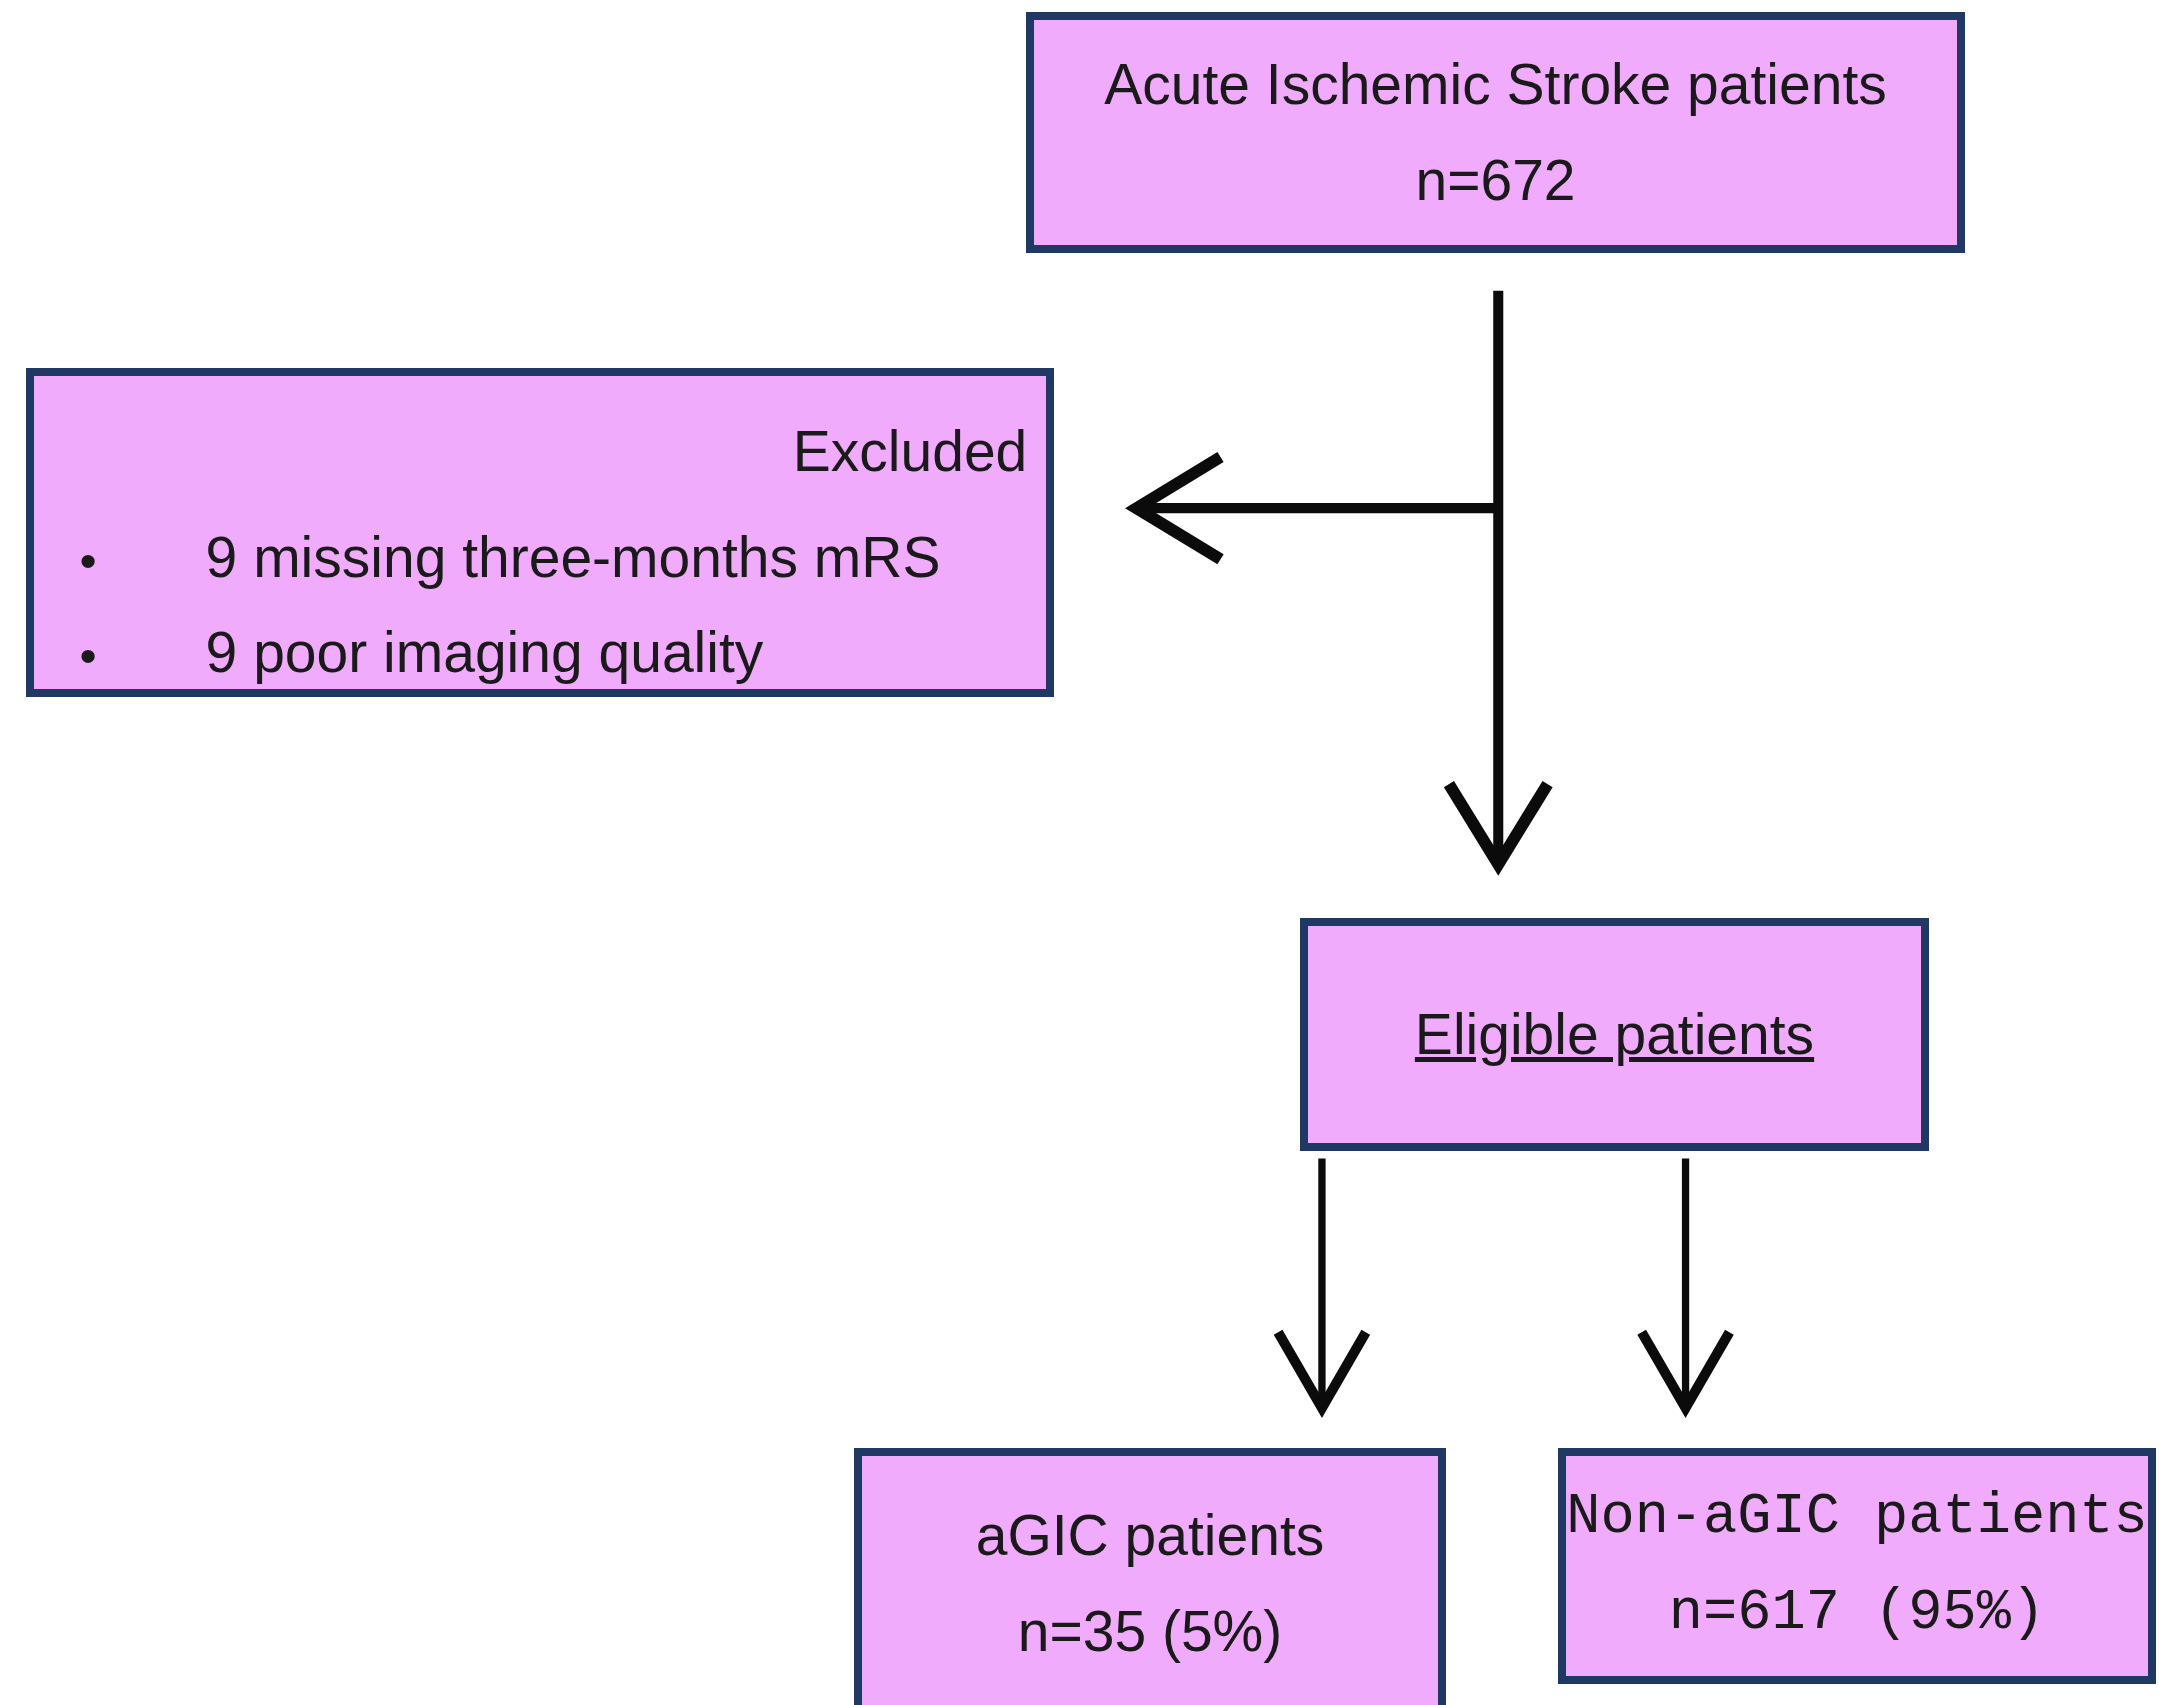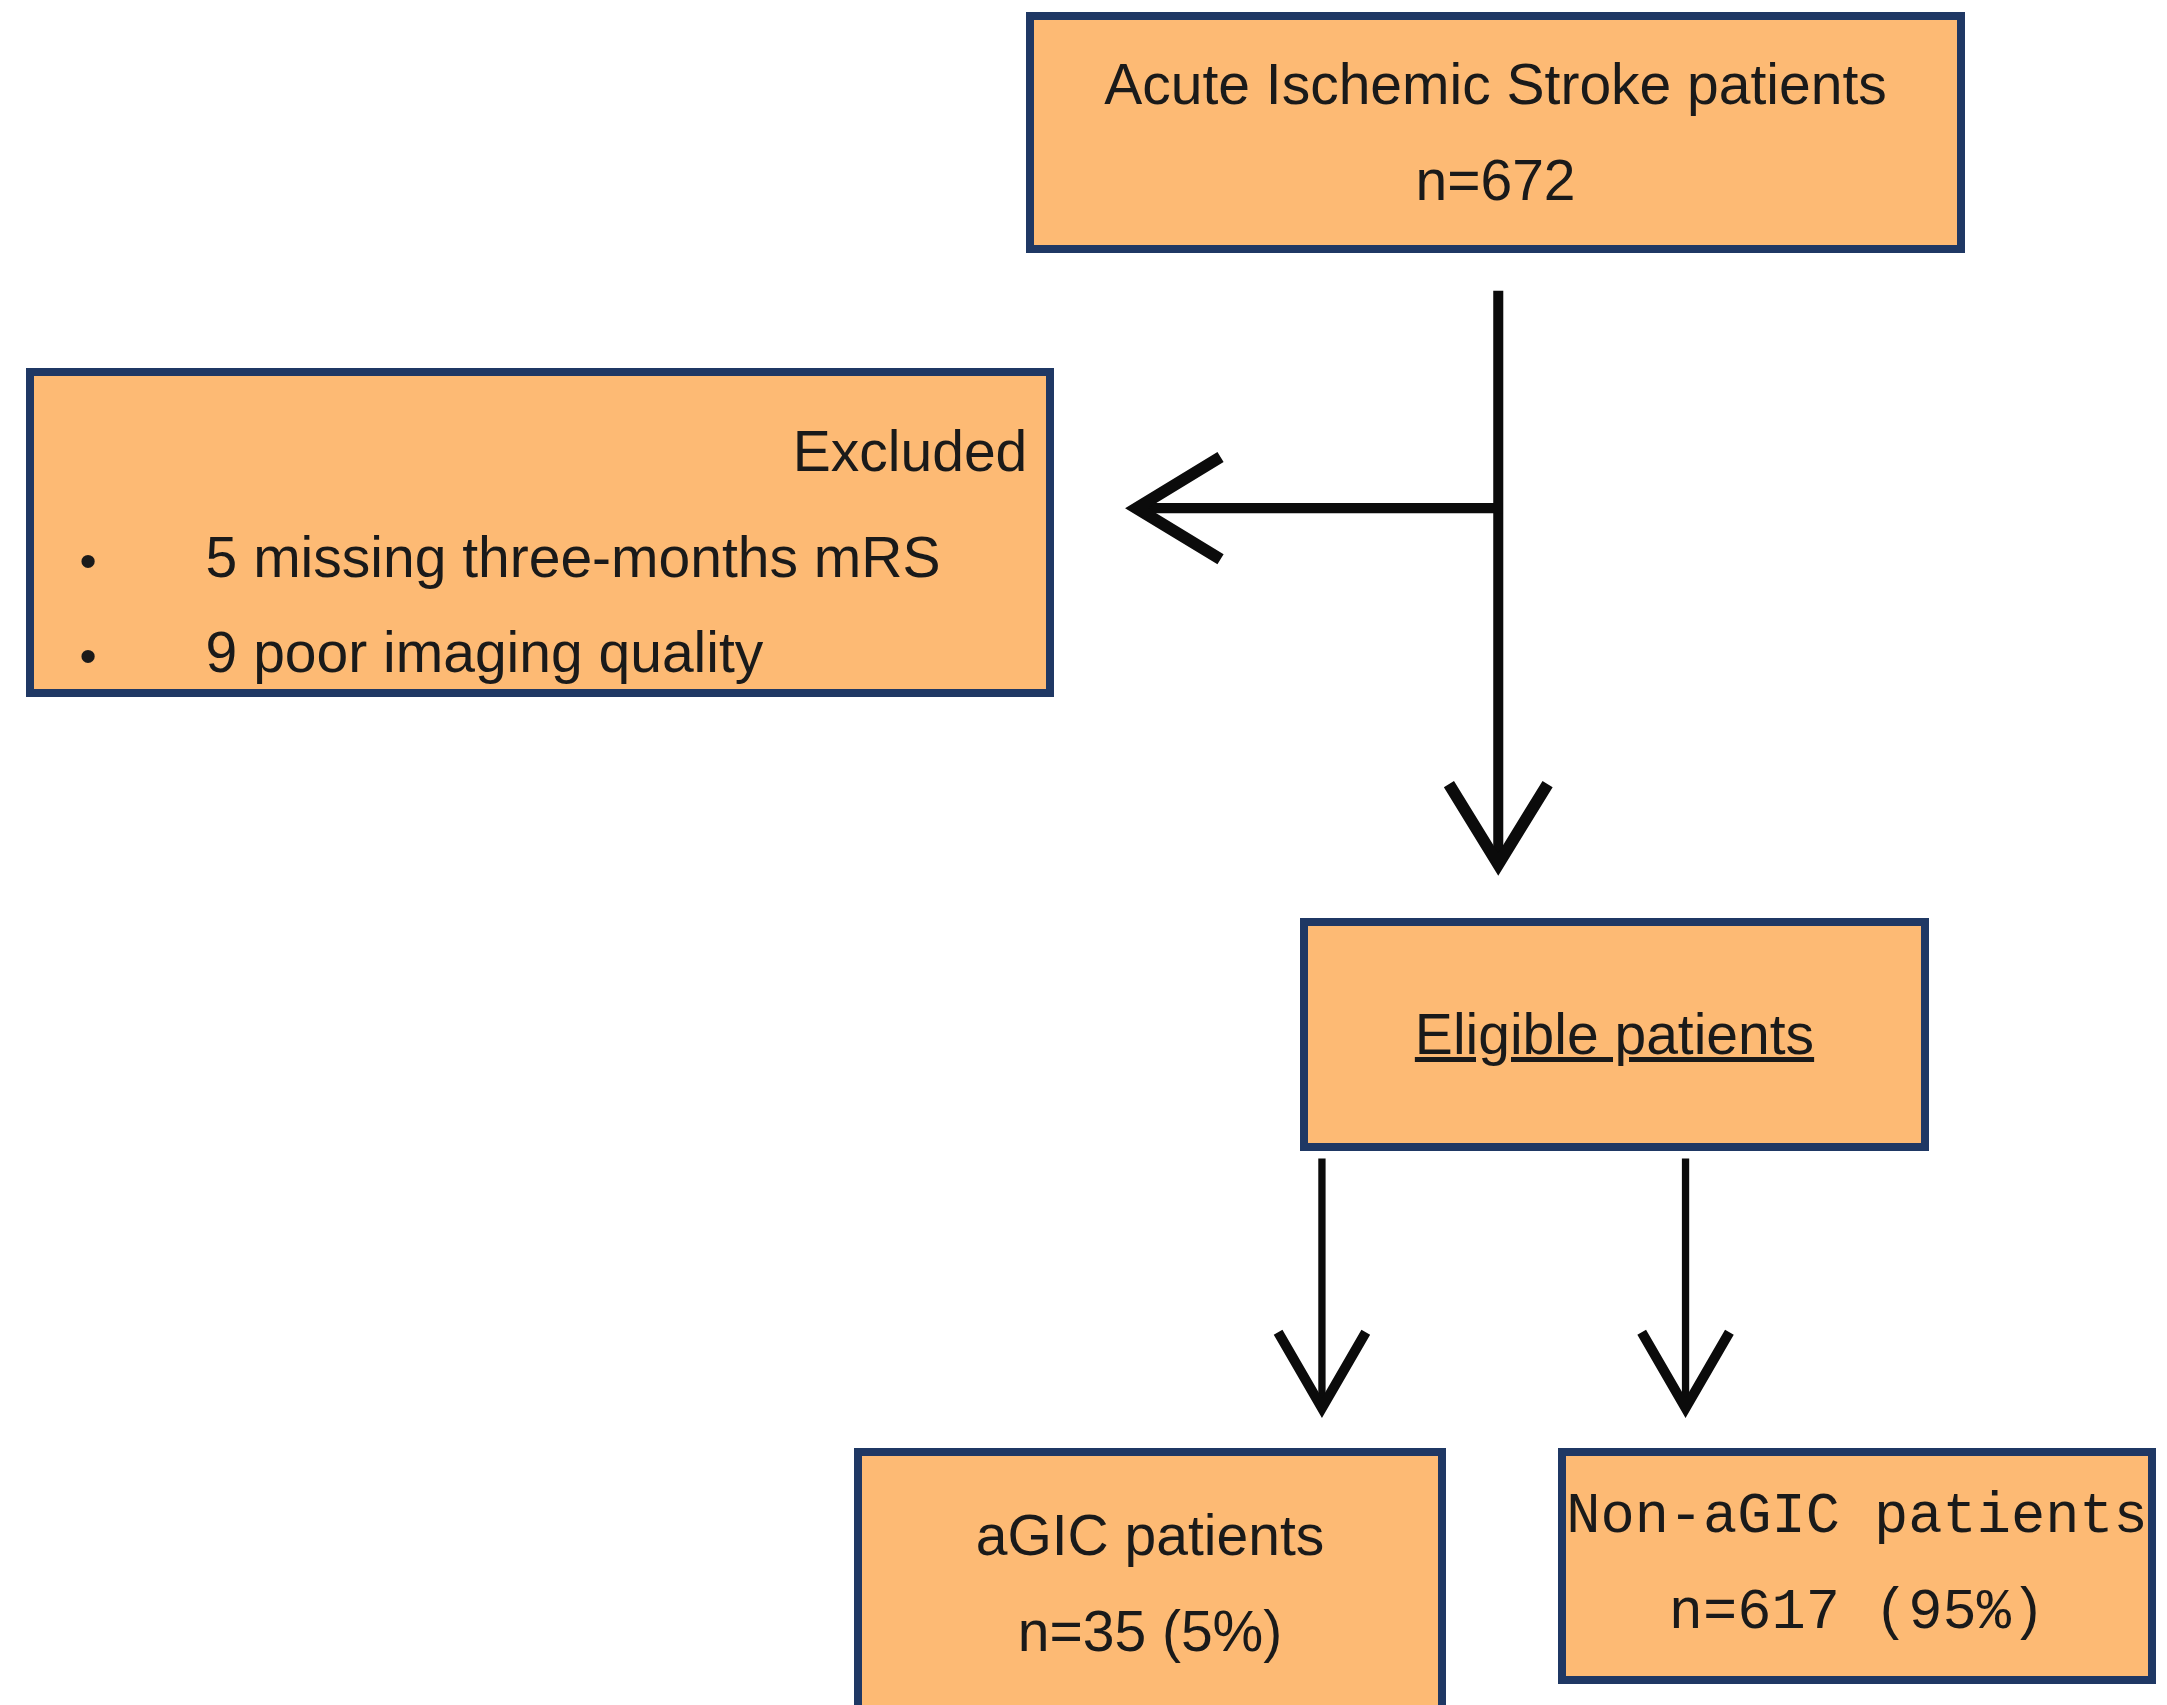--- a/index.html
+++ b/index.html
@@ -13,21 +13,21 @@
     height: 1706px;
     background: var(--background, #ffffff);
     font-family: "Liberation Sans", sans-serif;
     color: var(--text, #1a1a1a);
     overflow: hidden;
   }
   .box {
     position: absolute;
     box-sizing: border-box;
     border: 8.2px solid var(--border, #1f3864);
-    background: #fdba74;
+    background: #f0abfc;
     font-size: 57px;
   }
   .box.center {
     display: flex;
     flex-direction: column;
     align-items: center;
     justify-content: center;
     text-align: center;
     line-height: 1.68;
   }
@@ -85,21 +85,21 @@
 
   <div class="box center" id="box-acute">
     <div>Acute Ischemic Stroke patients</div>
     <div>n=672</div>
   </div>
 
   <div class="box" id="box-excluded">
     <div class="excl-title">Excluded</div>
     <div class="bullet-row">
       <span class="bullet">•</span>
-      <span>5 missing three-months mRS</span>
+      <span>9 missing three-months mRS</span>
     </div>
     <div class="bullet-row">
       <span class="bullet">•</span>
       <span>9 poor imaging quality</span>
     </div>
   </div>
 
   <div class="box center" id="box-eligible">
     <div>Eligible patients</div>
   </div>

